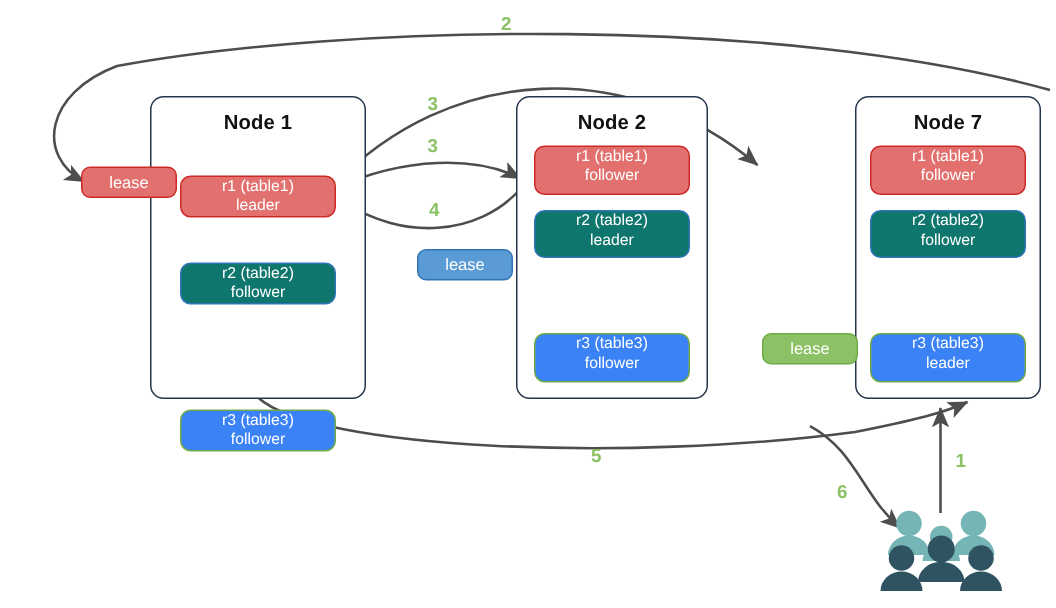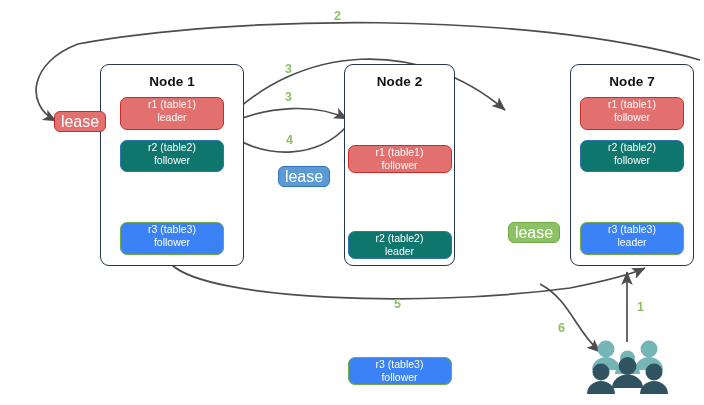--- a/index.html
+++ b/index.html
@@ -22,22 +22,22 @@
            display:flex;flex-direction:column;align-items:center;
            color:#ffffff;font-size:10.5px;
            line-height:13px;margin-bottom:10px;text-align:center;}
   .rep-red{background:#e2706e;border:1.6px solid #cc2b27;}
   .rep-blue{background:#0f766e;border:1.6px solid #2f75b5;}
   .rep-green{background:#3b82f6;border:1.6px solid #6fab46;margin-top:40px;}
   .rep-line{display:block;}
 
   .lease{position:absolute;z-index:4;box-sizing:border-box;
          border-radius:6px;display:flex;align-items:center;
-         justify-content:center;color:#ffffff;font-size:16px;
-         width:52px;height:21px;}
+         justify-content:center;color:#ffffff;font-size:11px;
+         width:64px;height:21px;}
   .lease-red{background:#e2706e;border:1.6px solid #cc2b27;}
   .lease-blue{background:#5b9bd5;border:1.6px solid #2f75b5;}
   .lease-green{background:#8cc265;border:1.6px solid #6fab46;}
 
   .step{position:absolute;z-index:4;color:#8cc265;font-size:12.5px;
         font-weight:bold;}
 </style>
 </head>
 <body>
 
@@ -58,37 +58,37 @@
 
     <path d="M 347,126 C 318,158 268,160 230,135" fill="none" stroke="#4d4d4d" stroke-width="1.7" marker-end="url(#ah)"></path>
 
     <path d="M 172,265 C 210,300 420,308 570,288 C 610,280 630,275 645,268" fill="none" stroke="#4d4d4d" stroke-width="1.7" marker-end="url(#ah)"></path>
 
     <path d="M 627,342 L 627,272" fill="none" stroke="#4d4d4d" stroke-width="1.7" marker-end="url(#ah)"></path>
 
     <path d="M 540,284 C 570,300 575,330 600,352" fill="none" stroke="#4d4d4d" stroke-width="1.7" marker-end="url(#ah)"></path>
   </svg>
 
-  <div class="node" style="left:100px;top:64px;width:144px;height:202px;">
+  <div class="node" style="left:100px;top:64px;width:144px;height:202px;gap:20px;">
     <div class="node-title">Node 1</div>
     <div class="replica rep-red">
       <span class="rep-line">r1 (table1)</span>
       <span class="rep-line">leader</span>
     </div>
     <div class="replica rep-blue">
       <span class="rep-line">r2 (table2)</span>
       <span class="rep-line">follower</span>
     </div>
     <div class="replica rep-green">
       <span class="rep-line">r3 (table3)</span>
       <span class="rep-line">follower</span>
     </div>
   </div>
 
-  <div class="node" style="left:344px;top:64px;width:111px;height:202px;gap:48px;">
+  <div class="node" style="left:344px;top:64px;width:128px;height:202px;">
     <div class="node-title">Node 2</div>
     <div class="replica rep-red">
       <span class="rep-line">r1 (table1)</span>
       <span class="rep-line">follower</span>
     </div>
     <div class="replica rep-blue">
       <span class="rep-line">r2 (table2)</span>
       <span class="rep-line">leader</span>
     </div>
     <div class="replica rep-green">

